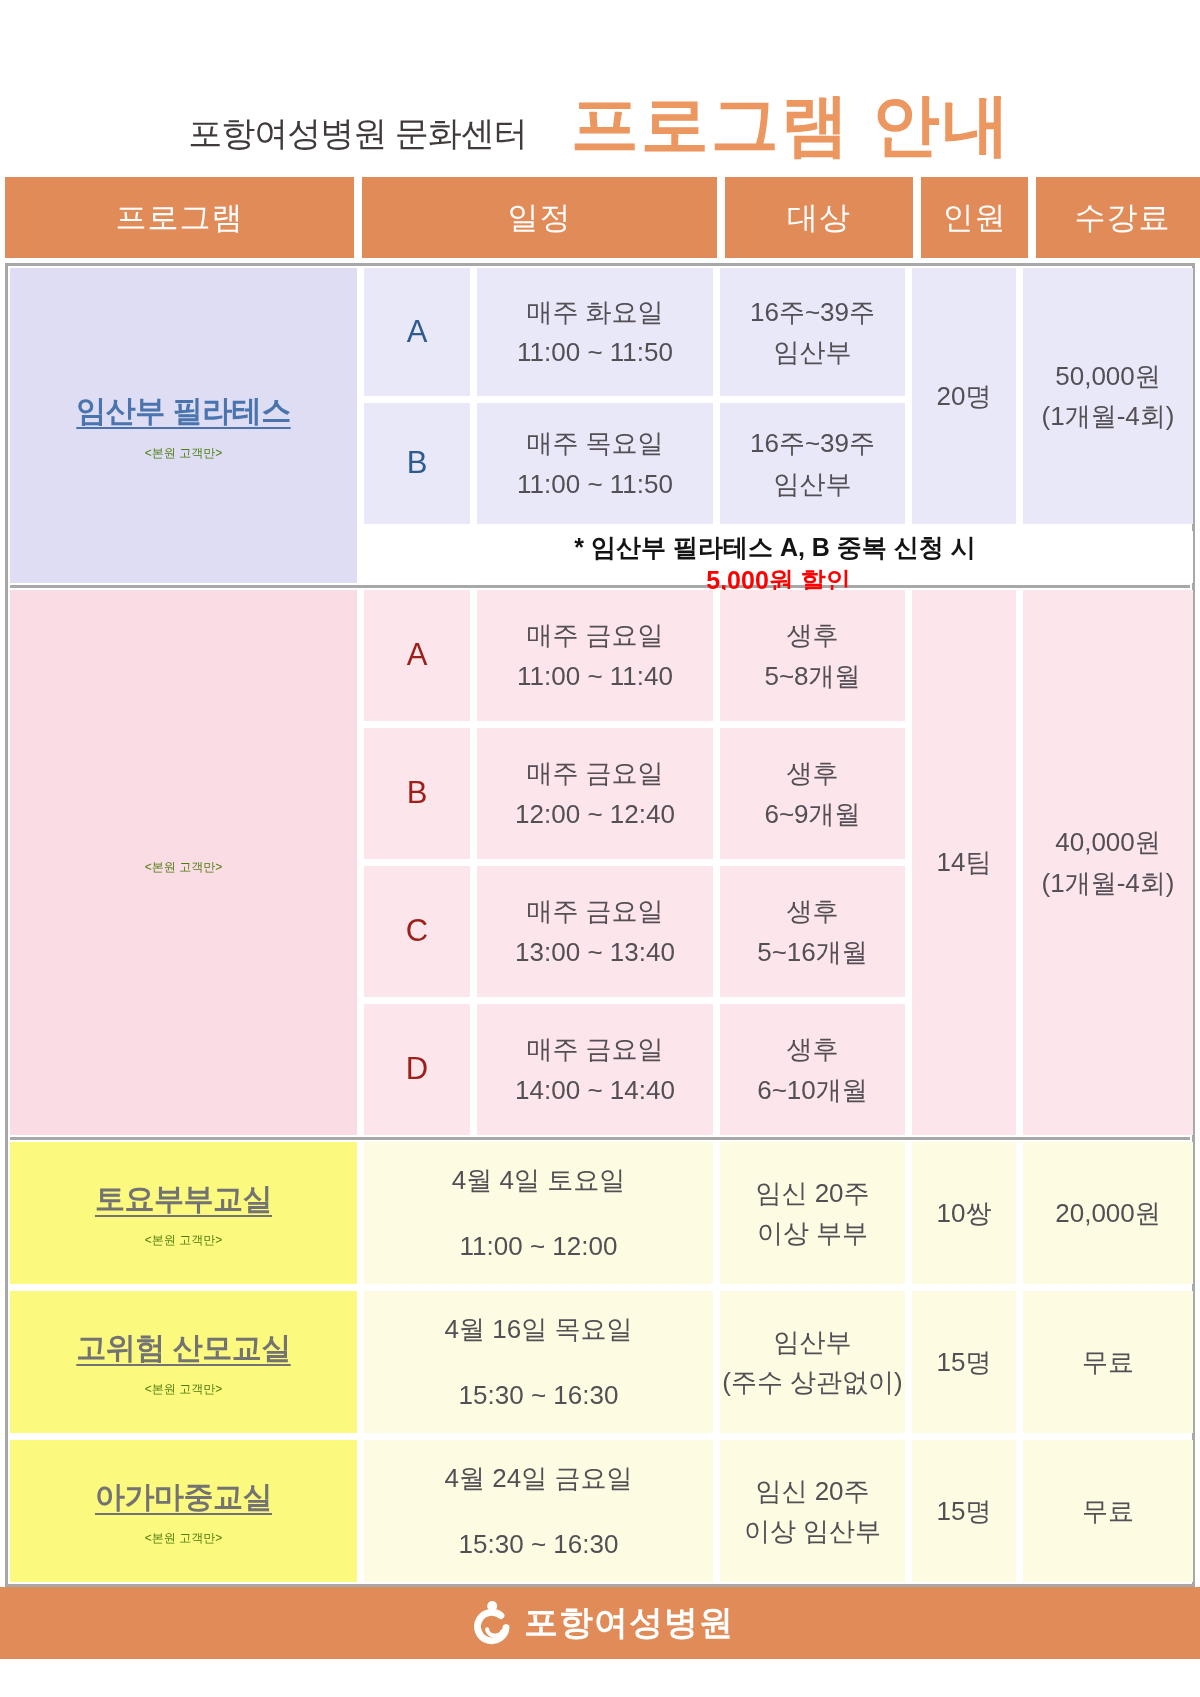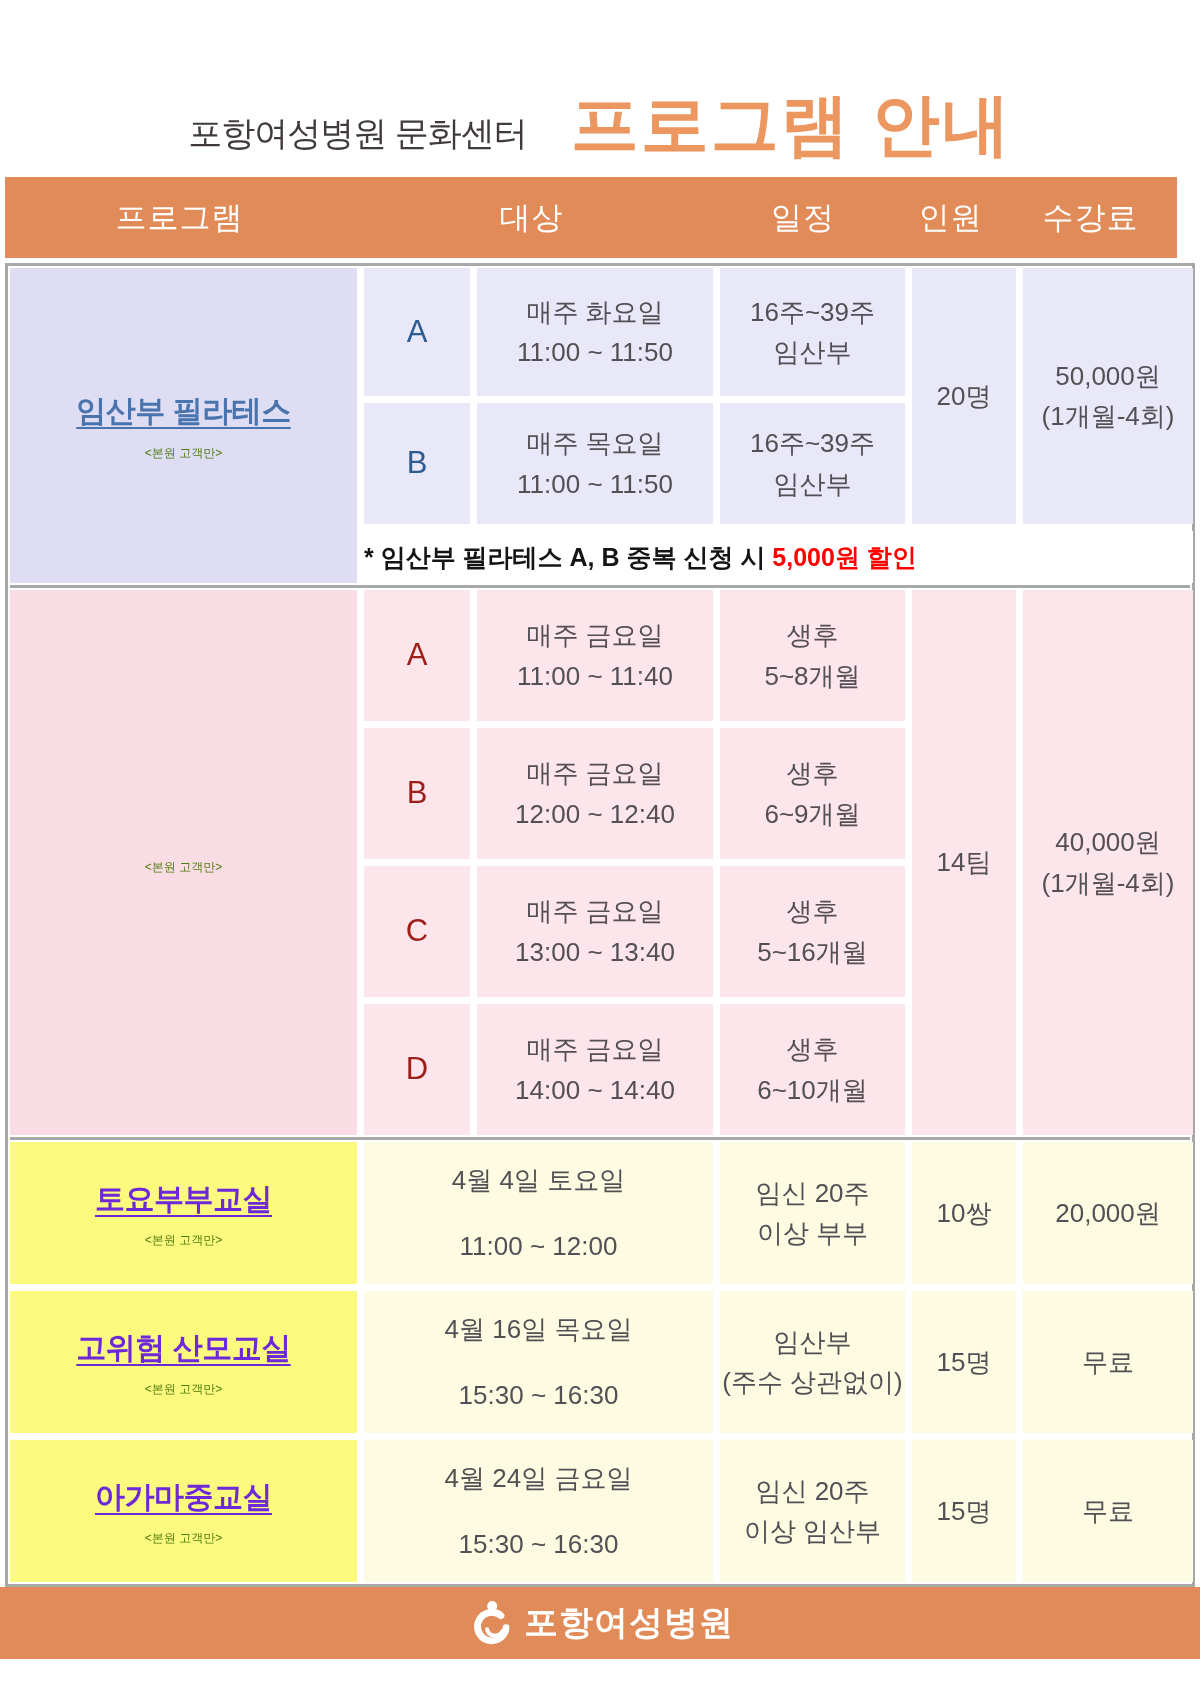--- a/index.html
+++ b/index.html
@@ -40,21 +40,21 @@
     letter-spacing: 2px;
   }
 
   
   .table-wrap { width: 1190px; margin: 0 auto; }
 
   .header-grid {
     margin-top: 19px;
     display: grid;
     grid-template-columns: 349px 355px 188px 107px 173px;
-    gap: 0;
+    gap: 8px;
     height: 81px;
     background: #ffffff;
   }
   .header-cell {
     background: #e18b58;
     color: #ffffff;
     font-size: 31px;
     font-weight: 500;
     display: flex;
     align-items: center;
@@ -103,21 +103,21 @@
   .prog-title {
     font-size: 30px;
     font-weight: bold;
     text-decoration: underline;
     text-underline-offset: 6px;
     text-decoration-thickness: 2px;
     letter-spacing: -0.5px;
   }
   .sec1 .prog-title { color: #4a74ad; }
   .sec2 .prog-title { color: #7d2d22; }
-  .sec3 .prog-title { color: #6d28d9; }
+  .sec3 .prog-title { color: #737373; }
   .prog-tag {
     font-size: 12px;
     color: #4d7c0f;
     margin-top: 9px;
     font-weight: 500;
   }
 
   .label-cell { font-size: 31px; }
   .sec1 .label-cell { color: #2e5c90; }
   .sec2 .label-cell { color: #9c1f1a; }
@@ -125,22 +125,22 @@
   
   .span-prog-3 { grid-row: 1 / 4; grid-column: 1; }
   .span-prog-5 { grid-row: 1 / 5; grid-column: 1; }
   .span-cap-2  { grid-row: 1 / 3; grid-column: 5; }
   .span-fee-2  { grid-row: 1 / 3; grid-column: 6; }
   .span-cap-4  { grid-row: 1 / 5; grid-column: 5; }
   .span-fee-4  { grid-row: 1 / 5; grid-column: 6; }
   .note-cell {
     grid-row: 3; grid-column: 2 / 7;
     background: #ffffff !important;
-    display: flex; flex-direction: row;
-    align-items: center; justify-content: flex-start;
+    display: flex; flex-direction: column;
+    align-items: center; justify-content: space-between;
     font-size: 25px; font-weight: 600; color: #141414;
     white-space: pre;
   }
   .note-highlight { color: #ff0000; }
   .sched-wide { grid-column: 2 / 4; gap: 26px; }
 
   
   .footer-bar {
     height: 72px;
     background: #e18b58;
@@ -164,22 +164,22 @@
 
   <div class="title-block">
     <div class="title-sub">포항여성병원 문화센터</div>
     <div class="title-main">프로그램 안내</div>
   </div>
 
   <div class="table-wrap">
 
     <div class="header-grid">
       <div class="header-cell">프로그램</div>
+      <div class="header-cell">일정</div>
       <div class="header-cell">대상</div>
-      <div class="header-cell">일정</div>
       <div class="header-cell">인원</div>
       <div class="header-cell">수강료</div>
     </div>
 
     <div class="body-border">
 
       <div class="sec sec1">
         <div class="cell prog span-prog-3">
           <div class="prog-title">임산부 필라테스</div>
           <div class="prog-tag">&lt;본원 고객만&gt;</div>

